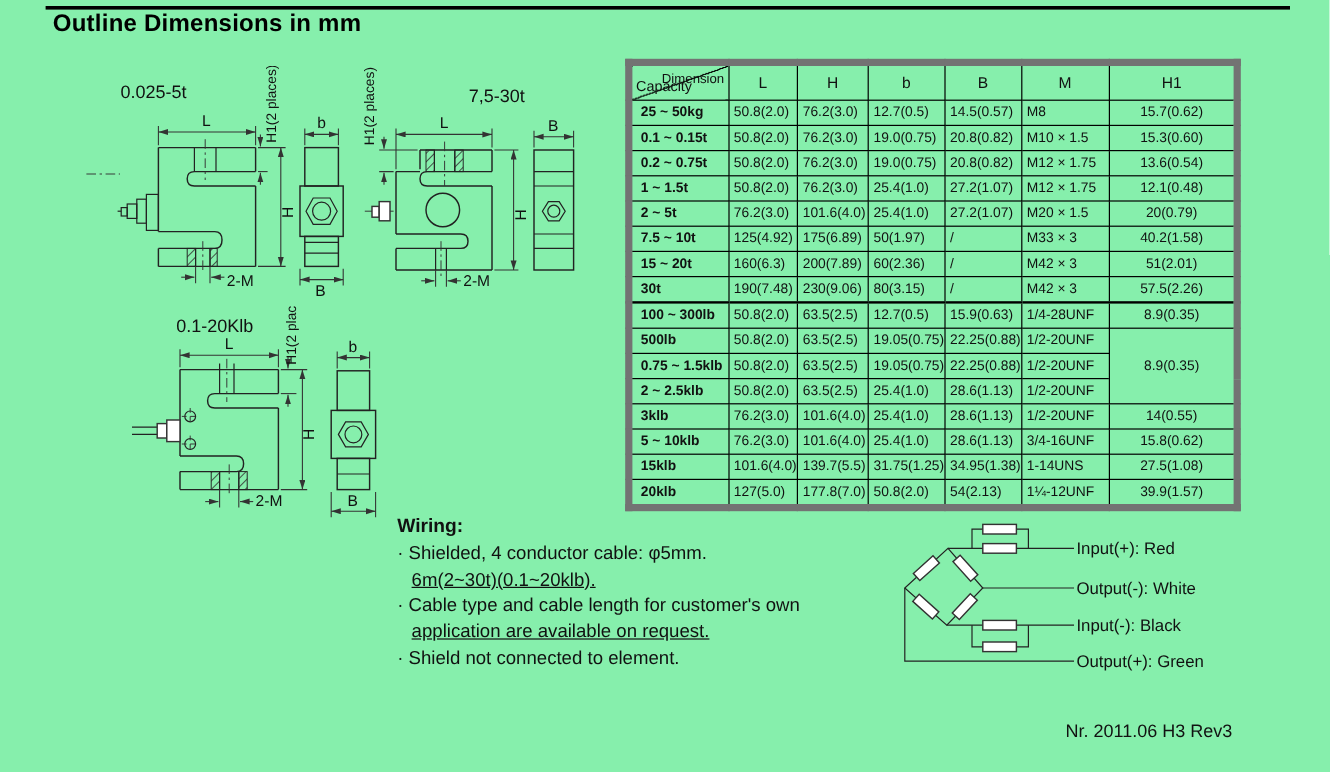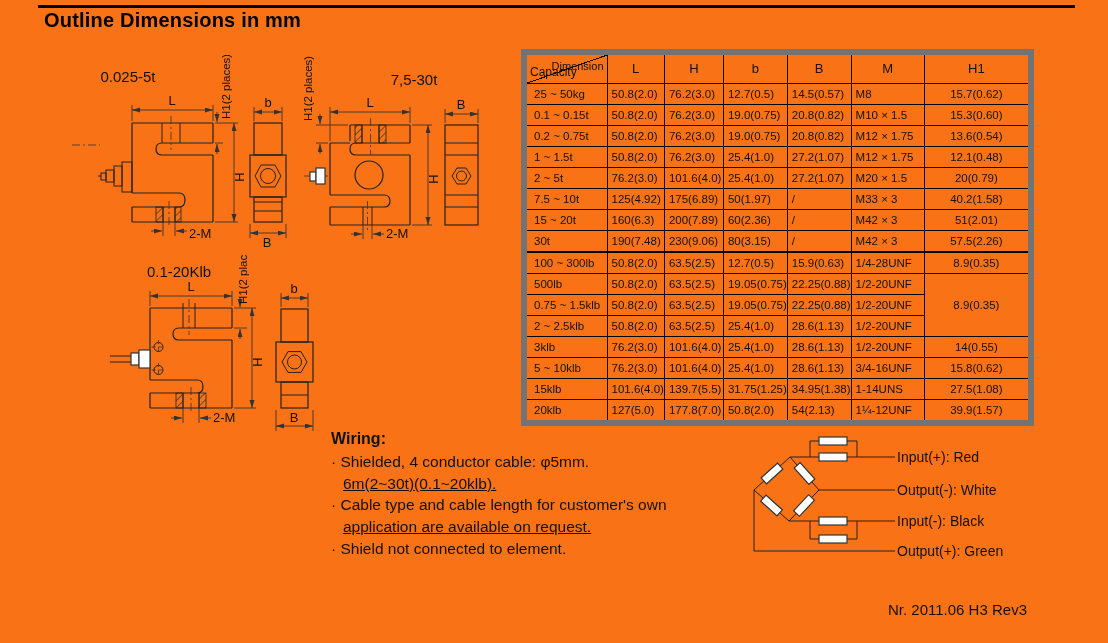--- a/index.html
+++ b/index.html
@@ -1,30 +1,30 @@
 <!DOCTYPE html>
 <html><head>
 <meta charset="utf-8">
 <style>
   html,body{margin:0;padding:0;background:#fff;}
-  .page{position:relative;width:1108px;height:643px;background:#f97316;overflow:hidden;
+  .page{position:relative;width:1108px;height:643px;background:#86efac;overflow:hidden;
         font-family:"Liberation Sans",sans-serif;color:#111;}
   .abs{position:absolute;}
   .toprule{left:38px;top:5px;width:1037px;height:3px;background:#000;}
   .title{left:44px;top:9px;font-size:20px;font-weight:bold;color:#000;letter-spacing:0.2px;}
   .footer{left:888px;top:601px;font-size:15px;color:#111;}
 
   
   table.dim{position:absolute;left:521px;top:49px;border-collapse:collapse;table-layout:fixed;
             font-size:11.5px;color:#111;}
   table.dim td,table.dim th{border:1px solid #000;padding:0;line-height:20px;height:20px;
             text-align:left;font-weight:normal;white-space:nowrap;overflow:hidden;}
   table.dim{border:6px solid #737373;}
   table.dim th{height:28px;text-align:center;font-size:13px;}
-  table.dim td.cap{padding-left:7px;}
+  table.dim td.cap{padding-left:7px;font-weight:bold;}
   table.dim td.d{padding-left:4px;}
   table.dim td.h1c{text-align:center;}
   table.dim tr.sep td{border-top:2px solid #000;}
   th.diag{position:relative;font-size:11px;
      background-image:linear-gradient(to bottom right,transparent 49.2%,#000 49.2%,#000 51.2%,transparent 51.2%);}
   th.diag .dtop{position:absolute;top:1px;right:3px;font-size:11px;}
   th.diag .dbot{position:absolute;bottom:1px;left:3px;font-size:12px;}
 
   
   .part{fill:none;stroke:#222;stroke-width:1.2px;}

